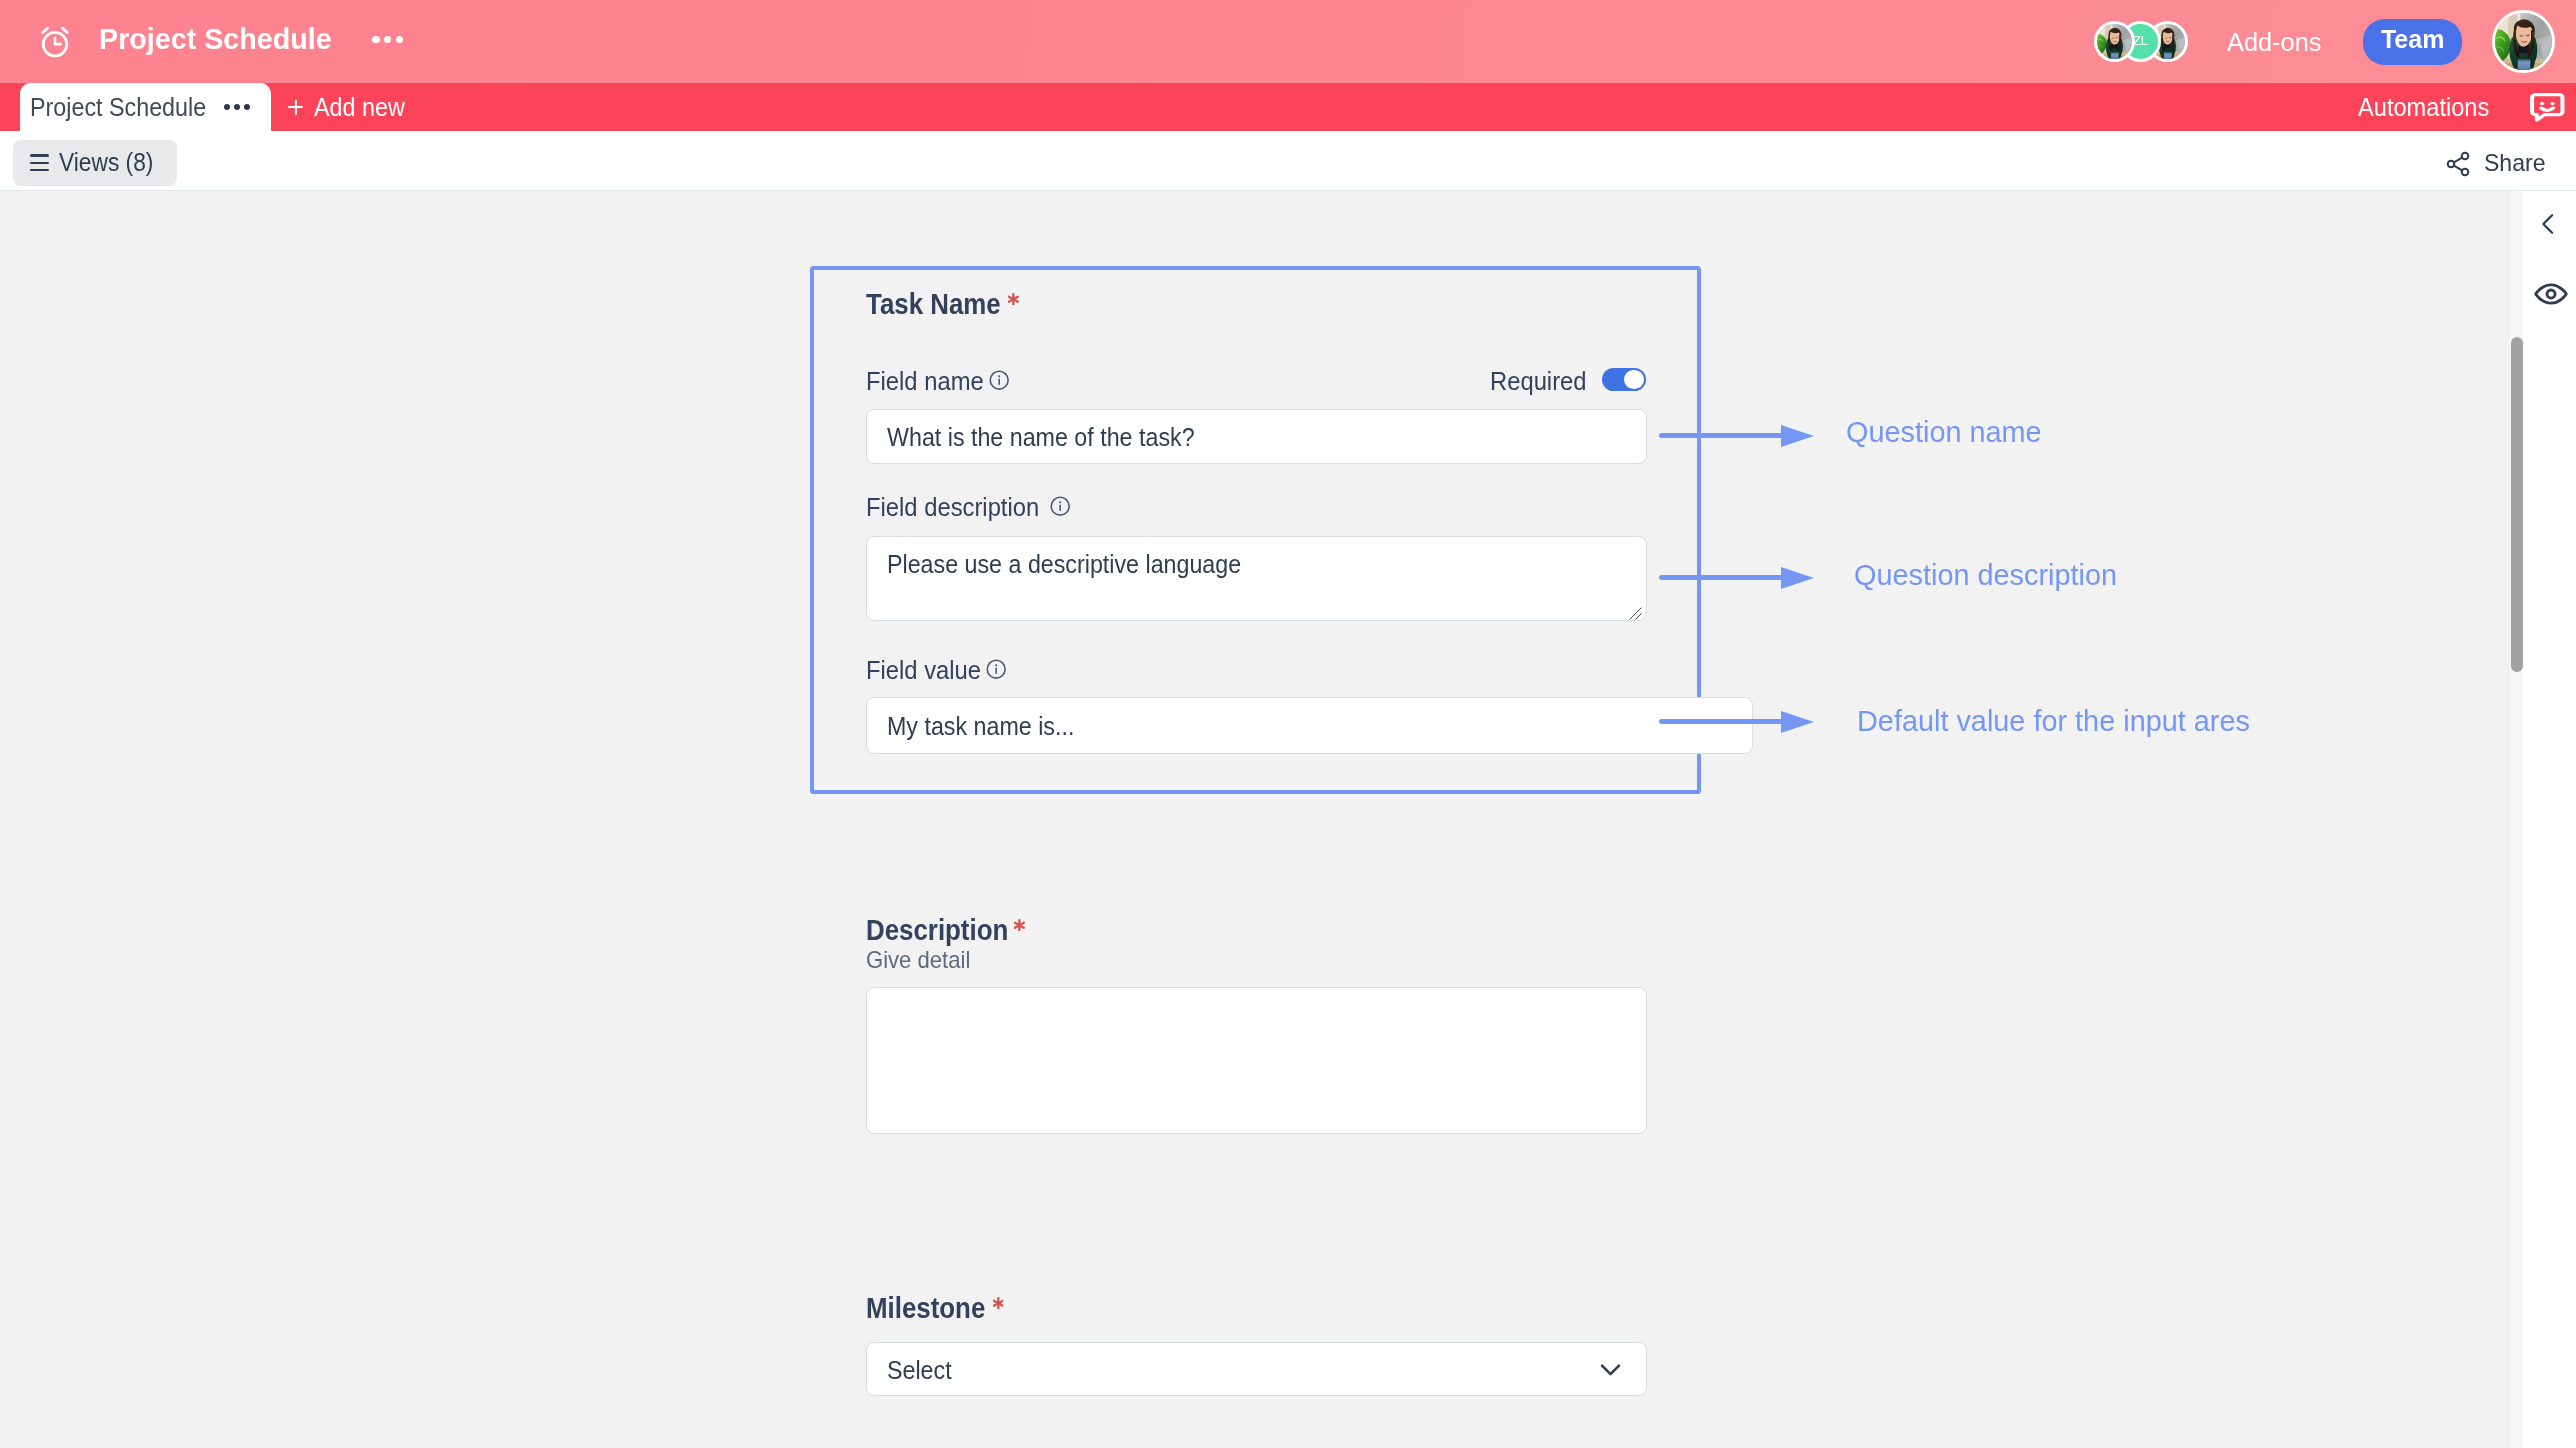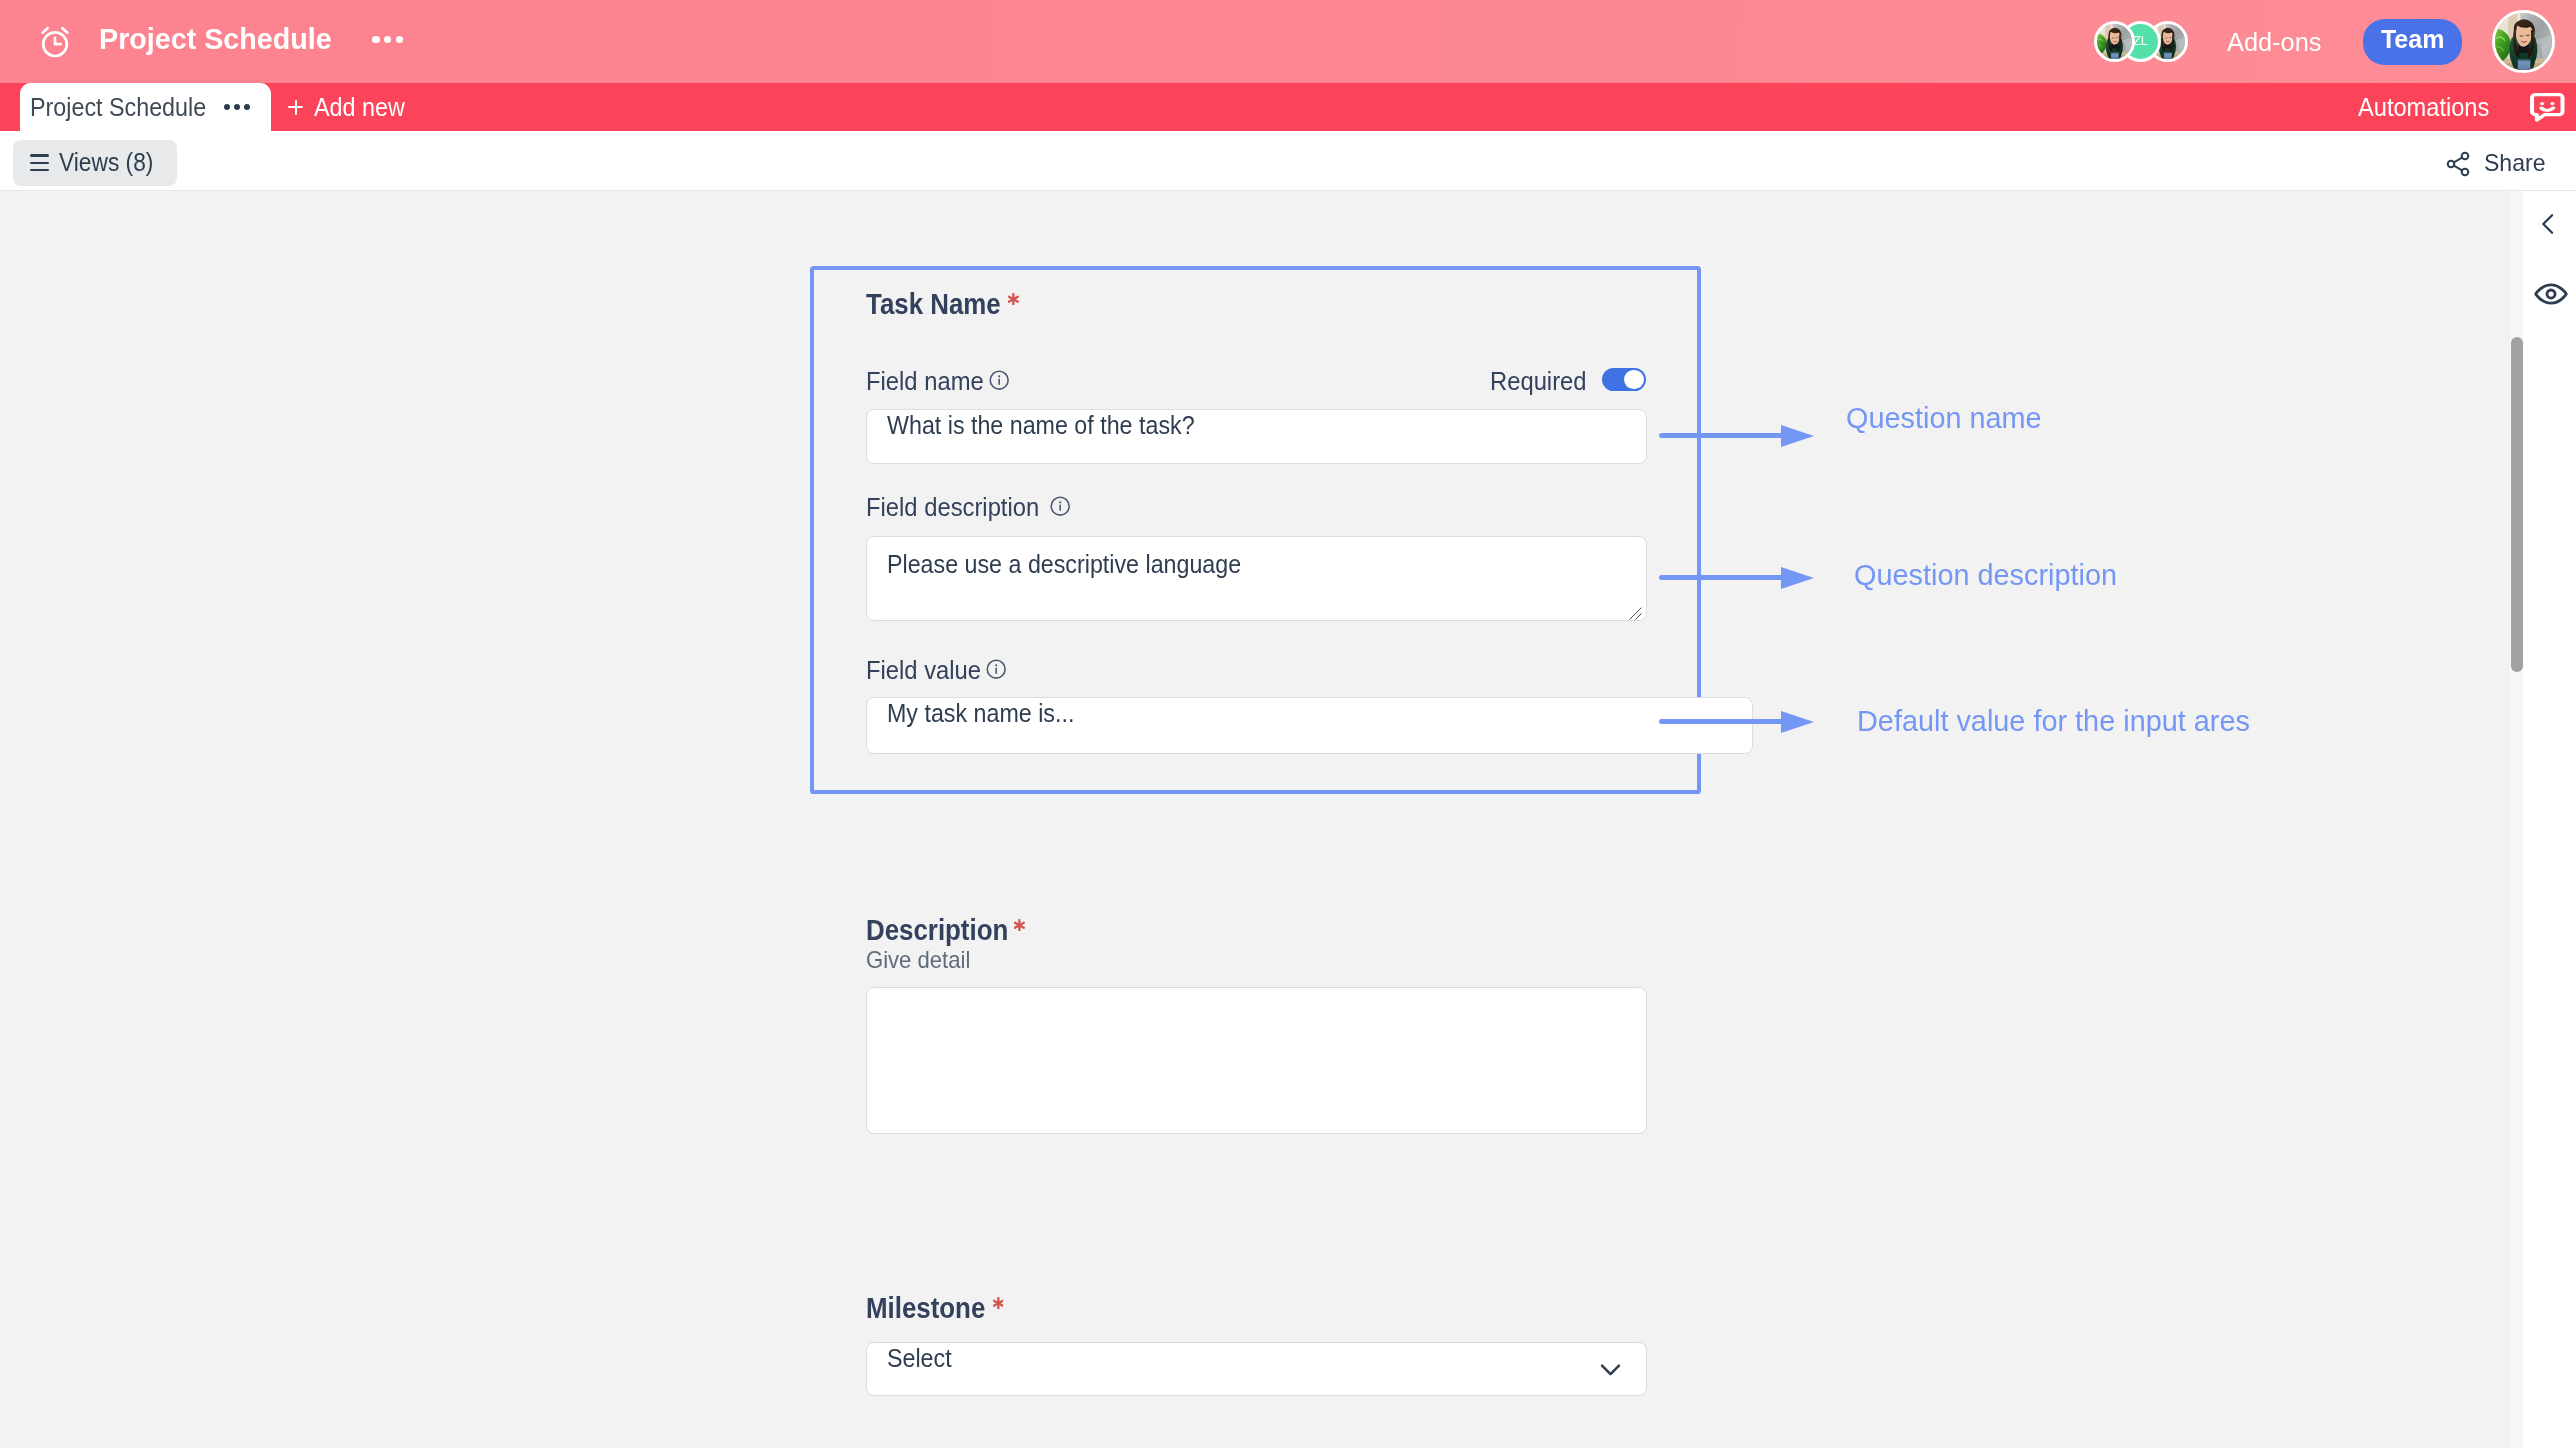--- a/index.html
+++ b/index.html
@@ -57,21 +57,21 @@
   .scrollbar{position:absolute;left:2511px;top:337px;width:11.6px;height:335px;background:#a2a2a2;border-radius:6.3px;z-index:5}
   .scrolltrack{position:absolute;left:2510px;top:191px;width:12.5px;height:1258px;background:#f6f6f6;z-index:4}
 
   
   .hl{position:absolute;left:810px;top:75px;width:891px;height:528px;border:4.5px solid #7496f5;border-radius:3.6px}
   .sec-title{position:absolute;color:#33415c;font-size:30px;font-weight:bold;white-space:nowrap;line-height:1}
   .req-star{display:inline-block;width:10.7px;height:12.5px;margin-left:-14.3px;position:relative;top:-9px;vertical-align:baseline}
   .lbl{position:absolute;color:#33415c;font-size:26px;white-space:nowrap;display:flex;align-items:center;line-height:1}
   .info{width:22.4px;height:22.4px;margin-left:-6.3px;display:block;flex:0 0 auto;position:relative;top:-0.9px}
   .inp{position:absolute;background:#fff;border:0.9px solid #d8dce3;border-radius:8px;
-       color:#2f3d50;font-size:25px;display:flex;padding:2.7px 0 0 19.7px;line-height:1}
+       color:#2f3d50;font-size:25px;display:flex;align-items:center;padding:2.7px 0 0 19.7px;line-height:1}
   .ta{position:absolute;background:#fff;border:0.9px solid #d8dce3;border-radius:8px;
       color:#2f3d50;font-size:25px;padding:15px 0 0 19.7px;overflow:hidden;line-height:1}
   .ta-grip{position:absolute;right:2.7px;bottom:-0.9px;width:18px;height:18px}
   .req-wrap{position:absolute;display:flex;align-items:flex-start}
   .req-lbl{color:#33415c;font-size:26px;margin-right:6.3px;white-space:nowrap;line-height:1}
   .toggle{width:44px;height:23px;border-radius:11.6px;background:#3f72e3;position:relative;display:block;flex:0 0 auto}
   .toggle i{position:absolute;right:1.8px;top:1.8px;width:19.7px;height:19.7px;border-radius:50%;background:#fff;display:block}
   .sub{position:absolute;color:#5f6a7d;font-size:24px;white-space:nowrap;line-height:1}
   .sel-chev{position:absolute;width:29px;height:29px;display:block}
 
@@ -421,21 +421,21 @@
       <span class="sq" style="transform:scaleX(.93)">Select</span>
     <span class="sel-chev" style="right:20.6px;top:11.6px">
         <svg style="width:100%;height:100%;display:block" viewBox="0 0 24 24" fill="none" stroke="#2f3d50" stroke-width="2.1" stroke-linecap="round" stroke-linejoin="round">
 <path d="M5 8.8 12 15.8 19 8.8"></path>
         </svg>
       </span>
   </div>
 
   <div class="ann-line" style="left:1659px;top:242px;width:124px"></div>
   <div class="ann-head" style="left:1781px;top:234px"></div>
-  <div class="ann-txt" style="left:1846px;top:212px"><span class="sq" style="transform:scaleX(.978)">Question name</span></div>
+  <div class="ann-txt" style="left:1846px;top:226px"><span class="sq" style="transform:scaleX(.978)">Question name</span></div>
 
   <div class="ann-line" style="left:1659px;top:384px;width:124px"></div>
   <div class="ann-head" style="left:1781px;top:376px"></div>
   <div class="ann-txt" style="left:1854px;top:369px"><span class="sq" style="transform:scaleX(.978)">Question description</span></div>
 
   <div class="ann-line" style="left:1659px;top:528px;width:124px"></div>
   <div class="ann-head" style="left:1781px;top:520px"></div>
   <div class="ann-txt" style="left:1857px;top:515px"><span class="sq" style="transform:scaleX(.978)">Default value for the input ares</span></div>
 </div>
 

